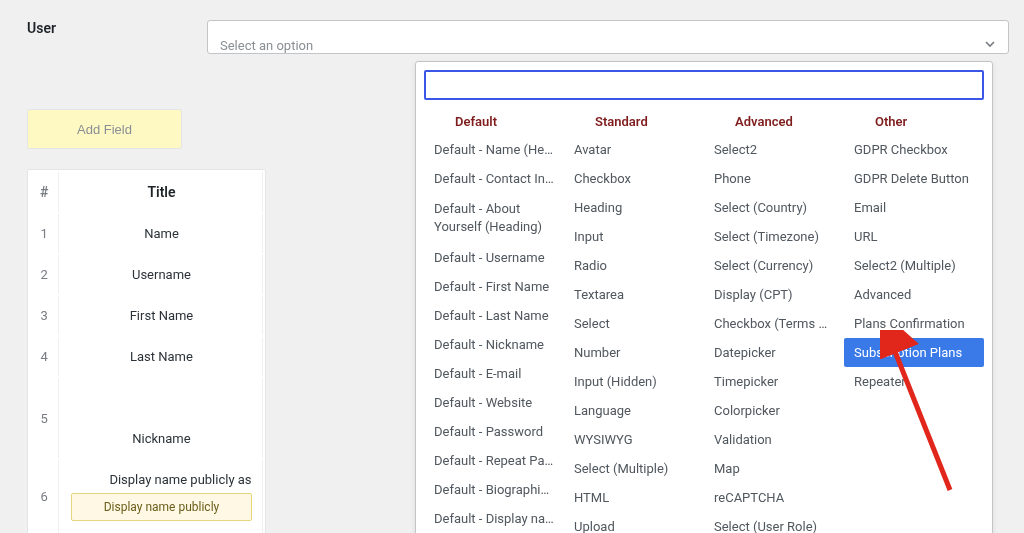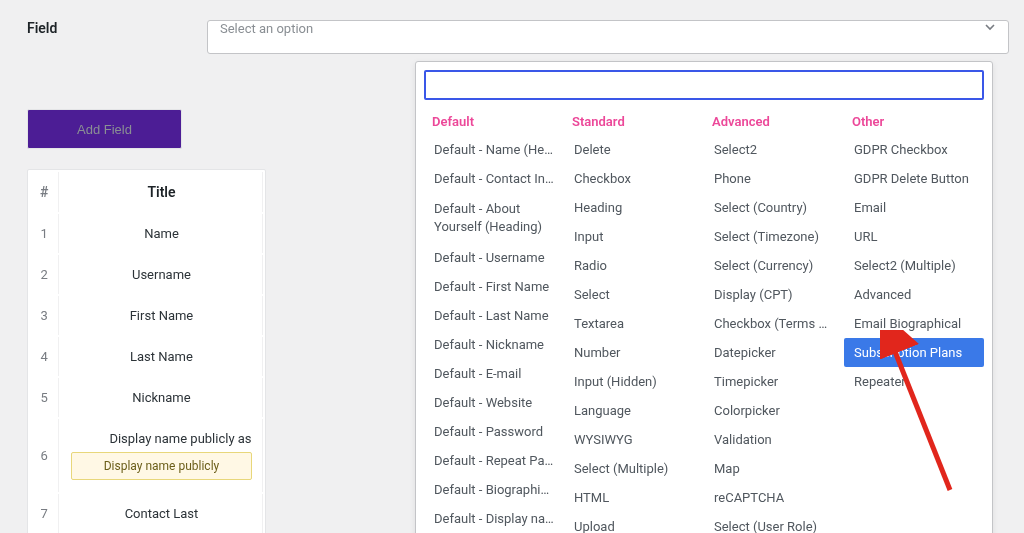--- a/index.html
+++ b/index.html
@@ -30,38 +30,38 @@
     font-size: 14px;
     padding-left: 15px;
   }
   .select-trigger {
     flex: 1;
     background: #fff;
     border: 1px solid #c3c4c7;
     border-radius: 3px;
     height: 34px;
     display: flex;
-    align-items: flex-start;
+    align-items: flex-end;
     padding: 0 12px;
     color: #8a8f94;
     font-size: 13px;
     position: relative;
     cursor: pointer;
     margin-right: 3px;
   }
   .select-trigger .chev {
     margin-left: auto;
     color: #787c82;
   }
   .add-field-btn {
     margin-top: 55px;
     margin-left: 15px;
     width: 155px;
     height: 40px;
-    background: #4c1d95;
+    background: #fef9c3;
     border: 1px solid #e4e5e7;
     border-radius: 2px;
     color: #8a8f94;
     font-size: 13px;
     cursor: pointer;
   }
   .fields-table {
     margin-top: 20px;
     margin-left: 15px;
     background: #fff;
@@ -121,23 +121,24 @@
   .dropdown-cols {
     display: flex;
     gap: 0;
   }
   .dropdown-col {
     flex: 1;
     min-width: 0;
   }
   .col-head {
     font-weight: 600;
-    color: #ec4899;
+    color: #7f1d1d;
     font-size: 13px;
     padding: 4px 8px 6px 8px;
+    margin-left: 23px;
   }
   .opt {
     display: block;
     padding: 7px 10px;
     color: #50575e;
     font-size: 13px;
     cursor: pointer;
     border-radius: 2px;
     white-space: nowrap;
     overflow: hidden;
@@ -156,21 +157,21 @@
     pointer-events: none;
   }
   .red-arrow svg { width: 100px; height: 180px; }
 </style>
 </head>
 <body>
 
 <div class="page-wrap">
 
   <div class="field-row">
-    <div class="field-label">Field</div>
+    <div class="field-label">User</div>
     <div class="select-trigger">
       <span>Select an option</span>
       <span class="chev">
         <svg width="12" height="12" viewBox="0 0 12 12">
             <path d="M2 4 L6 8 L10 4" fill="none" stroke="#787c82" stroke-width="1.6"></path>
           </svg>
       </span>
 
       <div class="dropdown">
         <input class="dropdown-search" style="">
@@ -186,27 +187,27 @@
               <div class="opt">Default - Nickname</div>
               <div class="opt">Default - E-mail</div>
               <div class="opt">Default - Website</div>
               <div class="opt">Default - Password</div>
               <div class="opt">Default - Repeat Password</div>
               <div class="opt">Default - Biographical Info</div>
               <div class="opt">Default - Display name publicly as</div>
             </div>
             <div class="dropdown-col">
               <div class="col-head">Standard</div>
-              <div class="opt">Delete</div>
+              <div class="opt">Avatar</div>
               <div class="opt">Checkbox</div>
               <div class="opt">Heading</div>
               <div class="opt">Input</div>
               <div class="opt">Radio</div>
+              <div class="opt">Textarea</div>
               <div class="opt">Select</div>
-              <div class="opt">Textarea</div>
               <div class="opt">Number</div>
               <div class="opt">Input (Hidden)</div>
               <div class="opt">Language</div>
               <div class="opt">WYSIWYG</div>
               <div class="opt">Select (Multiple)</div>
               <div class="opt">HTML</div>
               <div class="opt">Upload</div>
             </div>
             <div class="dropdown-col">
               <div class="col-head">Advanced</div>
@@ -226,21 +227,21 @@
               <div class="opt">Select (User Role)</div>
             </div>
             <div class="dropdown-col">
               <div class="col-head">Other</div>
               <div class="opt">GDPR Checkbox</div>
               <div class="opt">GDPR Delete Button</div>
               <div class="opt">Email</div>
               <div class="opt">URL</div>
               <div class="opt">Select2 (Multiple)</div>
               <div class="opt">Advanced</div>
-              <div class="opt">Email Biographical</div>
+              <div class="opt">Plans Confirmation</div>
               <div class="opt highlight">Subscription Plans</div>
               <div class="opt">Repeater</div>
             </div>
           </div>
       </div>
     </div>
   </div>
 
   <button class="add-field-btn">Add Field</button>
 
@@ -272,21 +273,21 @@
         </tr>
         <tr>
           <td class="num-col">4</td>
           <td class="title-col">
             <div style="white-space: nowrap; overflow: hidden;">Last Name</div>
           </td>
         </tr>
         <tr>
           <td class="num-col">5</td>
           <td class="title-col">
-            <div style="white-space: nowrap; overflow: hidden;">Nickname</div>
+            <div style="white-space: nowrap; overflow: hidden; margin-top: 41px;">Nickname</div>
           </td>
         </tr>
         <tr>
           <td class="num-col">6</td>
           <td class="title-col">
             <div style="white-space: nowrap; overflow: hidden; margin-left: 38px;">Display name publicly as</div>
             <div class="warning-box">Display name publicly</div>
           </td>
         </tr>
         <tr>

